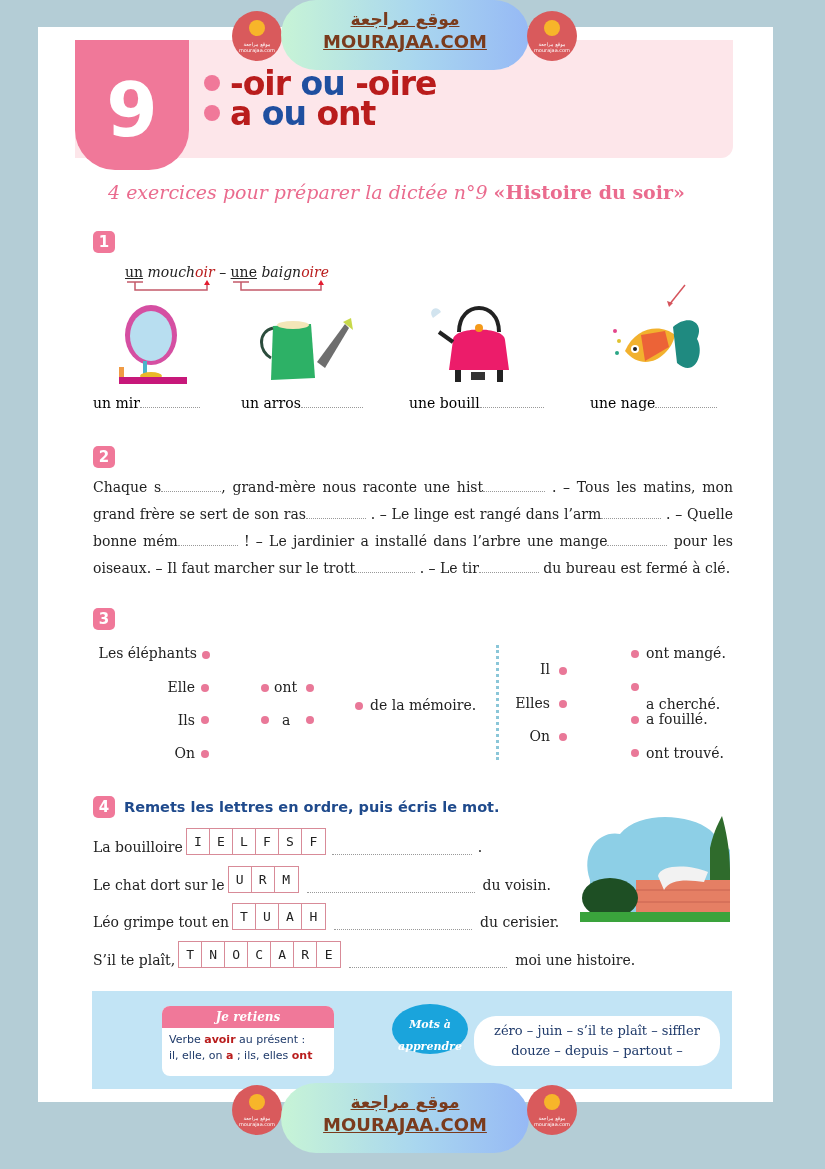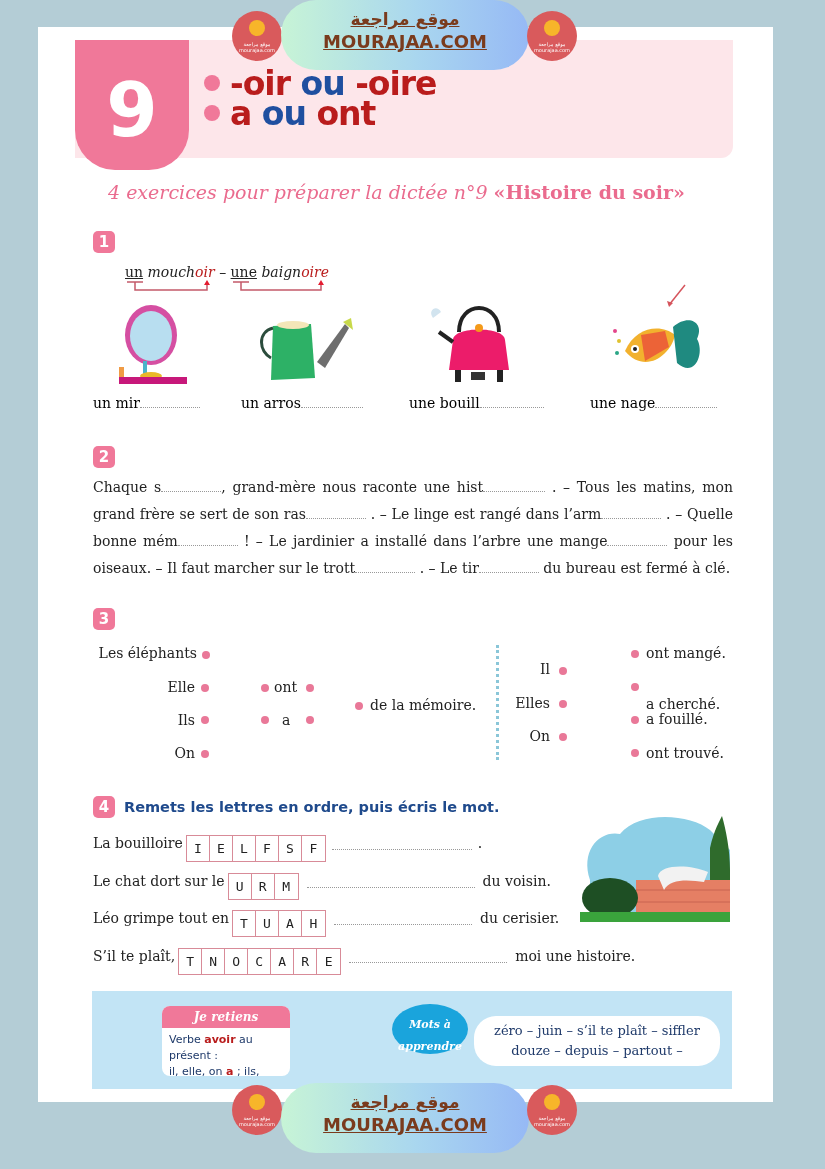--- a/index.html
+++ b/index.html
@@ -37,28 +37,28 @@
 
   
   .ex2 { position: absolute; left: 93px; top: 474px; width: 640px; font-size: 14px; color: #222; line-height: 27px; text-align: justify; }
 
   
   .p3 { position: absolute; font-size: 14px; color: #222; white-space: nowrap; }
   .pdot { position: absolute; width: 8px; height: 8px; border-radius: 50%; background: #e97898; }
   .vline { position: absolute; left: 496px; top: 645px; height: 115px; border-left: 3px dotted #8ac6d8; }
 
   
-  .row4 { position: absolute; left: 93px; font-size: 14px; color: #222; display: flex; align-items: flex-start; white-space: nowrap; margin-top: 7px; }
+  .row4 { position: absolute; left: 93px; font-size: 14px; color: #222; display: flex; align-items: flex-end; white-space: nowrap; }
   .letters { display: inline-flex; margin-left: 3px; border: 1px solid #d88b98; }
   .letters span { width: 23px; height: 25px; border-right: 1px solid #d88b98; text-align: center; line-height: 25px; font-family: "DejaVu Sans Mono", monospace; font-size: 13px; }
   .letters span:last-child { border-right: none; }
 
   
   .bottom { position: absolute; left: 92px; top: 991px; width: 640px; height: 98px; background: #c2e4f5; }
-  .retiens { position: absolute; left: 162px; top: 1006px; width: 128px; height: 70px; background: #fff; border-radius: 8px; overflow: hidden; }
+  .retiens { position: absolute; left: 162px; top: 1006px; width: 172px; height: 70px; background: #fff; border-radius: 8px; overflow: hidden; }
   .retiens .t { background: #f07899; color: #fff; font-style: italic; font-size: 12px; text-align: center; height: 22px; line-height: 22px; font-weight: bold; }
   .retiens .b { font-family: "DejaVu Sans", sans-serif; font-size: 11px; color: #1f3a6a; padding: 4px 7px; line-height: 16px; }
   .mots-bubble { position: absolute; left: 392px; top: 1004px; width: 76px; height: 50px; border-radius: 50%; background: #1aa4dc; color: #fff; font-size: 11px; font-style: italic; text-align: center; line-height: 22px; padding-top: 10px; font-weight: bold; }
   .mots-box { position: absolute; left: 474px; top: 1016px; width: 246px; height: 50px; background: #fff; border-radius: 22px; text-align: center; font-size: 13px; color: #1f3a6a; line-height: 20px; padding-top: 5px; }
 </style>
 </head>
 <body>
 
 <div class="page"></div>
 

